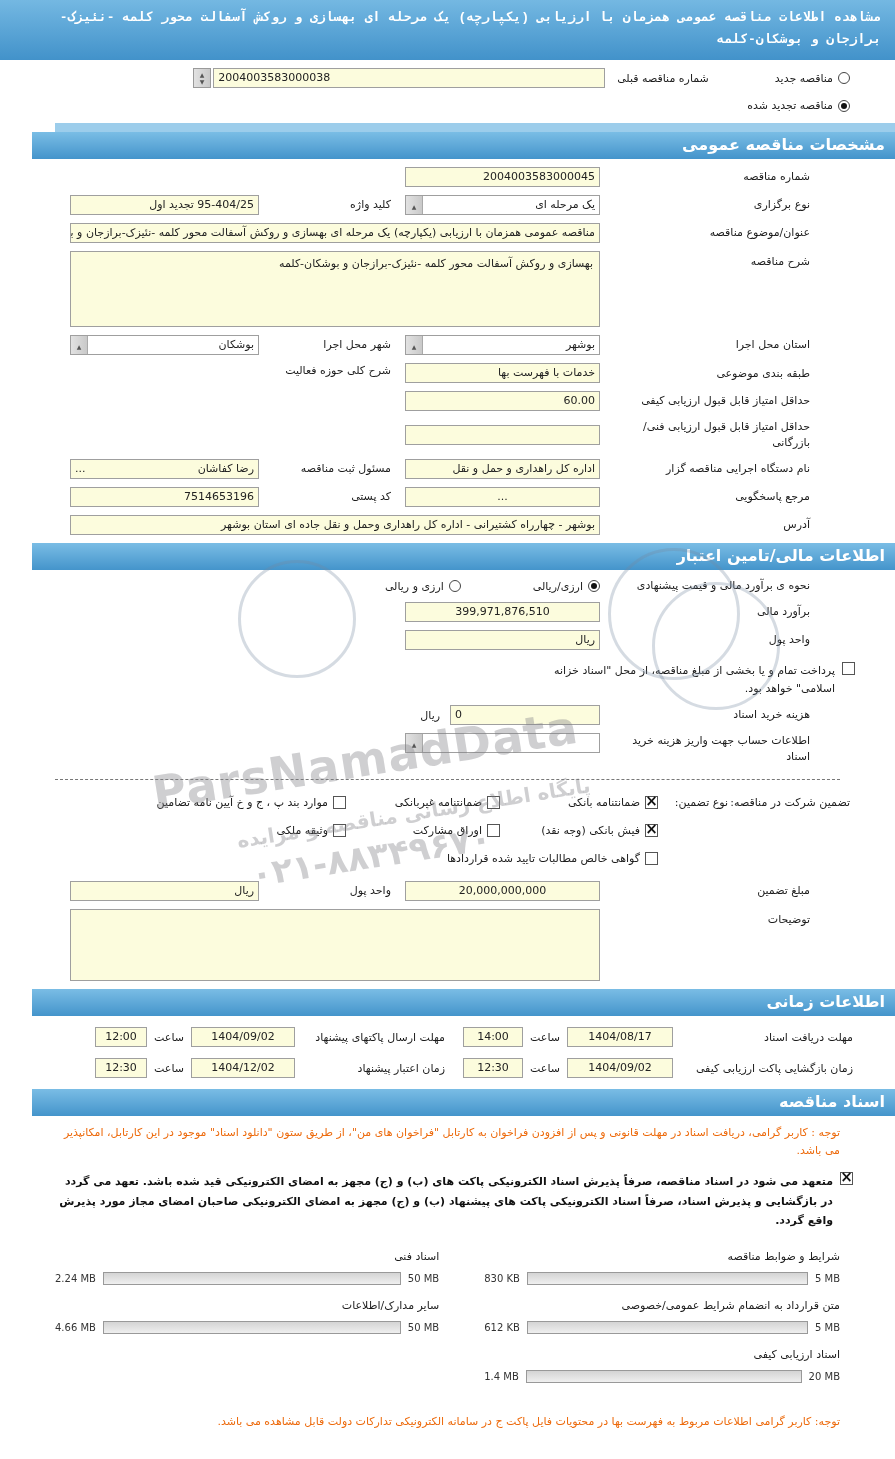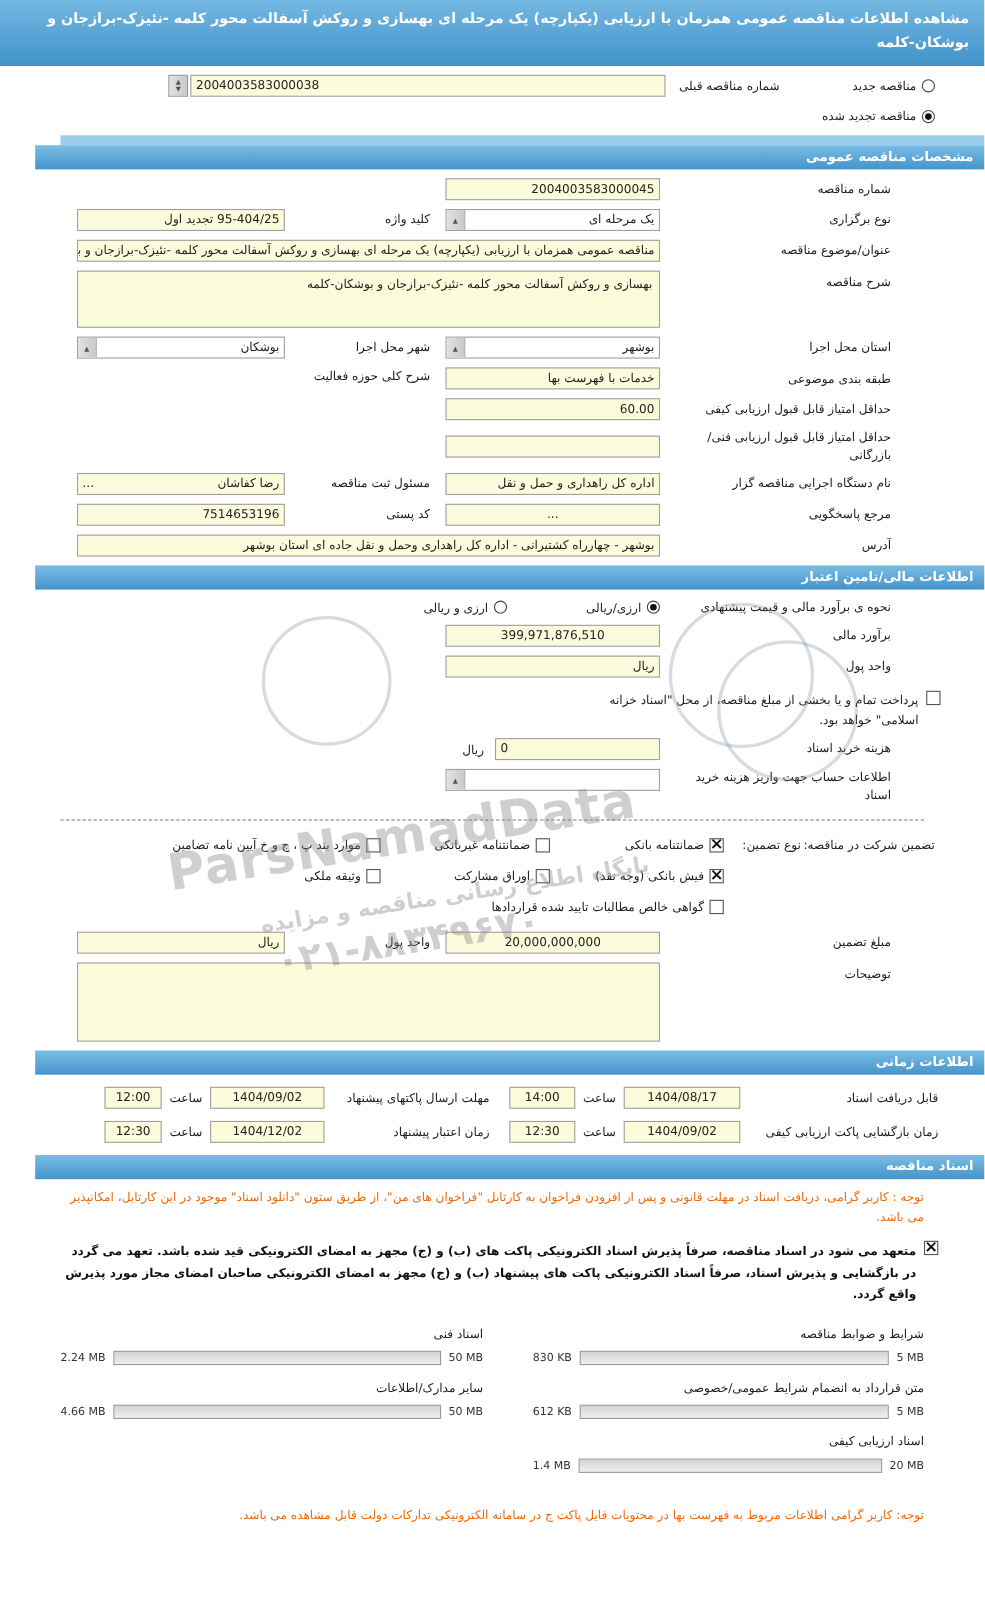--- a/index.html
+++ b/index.html
@@ -11,46 +11,46 @@
   .watermark{position:absolute;inset:0;z-index:2;pointer-events:none;}
   .wm-text{position:absolute;color:rgba(128,128,134,.38);white-space:nowrap;transform:rotate(-9deg);font-weight:bold;}
   .wm-brand{left:150px;top:733px;font-size:46px;letter-spacing:1px;}
   .wm-line{left:235px;top:801px;font-size:20px;}
   .wm-phone{left:250px;top:836px;font-size:34px;letter-spacing:3px;}
   .wm-circle{position:absolute;border:3px solid rgba(115,135,160,.30);border-radius:50%;}
   .c1{width:132px;height:132px;left:608px;top:548px;}
   .c2{width:128px;height:128px;left:652px;top:582px;}
   .c3{width:118px;height:118px;left:238px;top:560px;}
 
-  .titlebar{background:linear-gradient(180deg,#74b8e2,#4292ca);color:#fff;font-weight:bold;font-size:13px;line-height:1.7;padding:7px 14px 9px;}
+  .titlebar{background:linear-gradient(180deg,#74b8e2,#4292ca);color:#fff;font-weight:bold;font-size:13px;line-height:1.7;padding:7px 14px 9px;font-family:Liberation Mono, monospace;}
 
   .rrow{display:flex;align-items:center;padding:3px 45px 3px 55px;margin-top:5px;font-size:11px;}
   .opt{display:inline-flex;align-items:center;gap:5px;}
   .radio{width:12px;height:12px;border:1px solid #444;border-radius:50%;background:#fff;position:relative;display:inline-block;flex-shrink:0;}
   .radio.on::after{content:"";position:absolute;inset:2px;background:#111;border-radius:50%;}
   .prev-lbl{margin-right:66px;}
-  .prev-inp{width:432px;margin-right:12px;direction:ltr;text-align:left;}
+  .prev-inp{width:392px;margin-right:12px;direction:ltr;text-align:left;}
   .sb-box{width:18px;height:20px;margin-right:2px;background:linear-gradient(90deg,#e2e2e2,#c9c9c9);border:1px solid #9a9a9a;display:flex;flex-direction:column;align-items:center;justify-content:space-between;font-size:6px;color:#555;padding:2px 0;}
   .sb-box::before{content:"▲";}
   .sb-box::after{content:"▼";}
 
   .top-strip{height:9px;background:#9ccdeb;margin:8px 0 0 55px;}
-  .secbar{margin-left:32px;background:linear-gradient(180deg,#7abde5,#4494cb);color:#fff;font-weight:bold;font-size:12px;padding:3px 10px 5px;text-align:right;}
+  .secbar{margin-left:32px;background:linear-gradient(180deg,#7abde5,#4494cb);color:#fff;font-weight:bold;font-size:16px;padding:3px 10px 5px;text-align:right;}
 
   .frow{display:flex;align-items:center;padding:0 85px 0 70px;margin:8px 0;}
   .lbl{font-size:11px;color:#1c1c1c;}
   .l1{width:210px;padding-left:12px;text-align:right;flex-shrink:0;line-height:1.45;}
   .f1{width:195px;flex-shrink:0;}
   .l2{width:132px;padding-left:10px;margin-right:14px;text-align:right;flex-shrink:0;line-height:1.45;}
   .f2{flex:1;}
   .fw{flex:1;}
   .inp{display:block;background:#FCFCDD;border:1px solid #9f9f9f;height:20px;line-height:18px;font-size:11px;padding:0 4px;overflow:hidden;white-space:nowrap;color:#222;}
   .ltr{direction:ltr;}
   .tr{text-align:right;} .tc{text-align:center;}
-  .ta{height:52px;white-space:normal;line-height:1.55;padding:3px 6px;}
+  .ta{height:76px;white-space:normal;line-height:1.55;padding:3px 6px;}
   .ta2{height:72px;}
   .tall{height:34px;white-space:normal;line-height:15px;}
   .between{display:flex;justify-content:space-between;align-items:center;}
   .sel{position:relative;padding-left:23px;background:#fff;}
   .sel .sb{position:absolute;left:0;top:0;bottom:0;width:17px;background:linear-gradient(90deg,#e2e2e2,#c9c9c9);border-right:1px solid #aaa;display:flex;flex-direction:column;align-items:center;justify-content:space-between;font-size:6px;color:#555;padding:2px 0;}
   .sel .sb::before{content:"▲";}
   .sel .sb::after{content:"▼";}
   .checkbox{width:13px;height:13px;border:1px solid #555;background:#fff;display:inline-flex;align-items:center;justify-content:center;flex-shrink:0;font-size:15px;font-weight:bold;color:#111;line-height:1;}
   .checkbox.on::after{content:"×";margin-top:-2px;}
 
@@ -289,21 +289,21 @@
     </div>
 
     <div class="frow" style="align-items:flex-start;">
       <span class="lbl l1" style="margin-top:3px;">توضیحات</span>
       <span class="inp ta ta2 fw"></span>
     </div>
 
     <div class="secbar"><span>اطلاعات زمانی</span></div>
 
     <div class="trow">
-      <span class="lbl tl1">قابل دریافت اسناد</span>
+      <span class="lbl tl1">مهلت دریافت اسناد</span>
       <span class="inp tdate ltr tc">1404/08/17</span>
       <span class="lbl tsa">ساعت</span>
       <span class="inp ttime ltr tc">14:00</span>
       <span class="tgap"></span>
       <span class="lbl tl2">مهلت ارسال پاکتهای پیشنهاد</span>
       <span class="inp tdate2 ltr tc">1404/09/02</span>
       <span class="lbl tsa">ساعت</span>
       <span class="inp ttime2 ltr tc">12:00</span>
     </div>
     <div class="trow">

